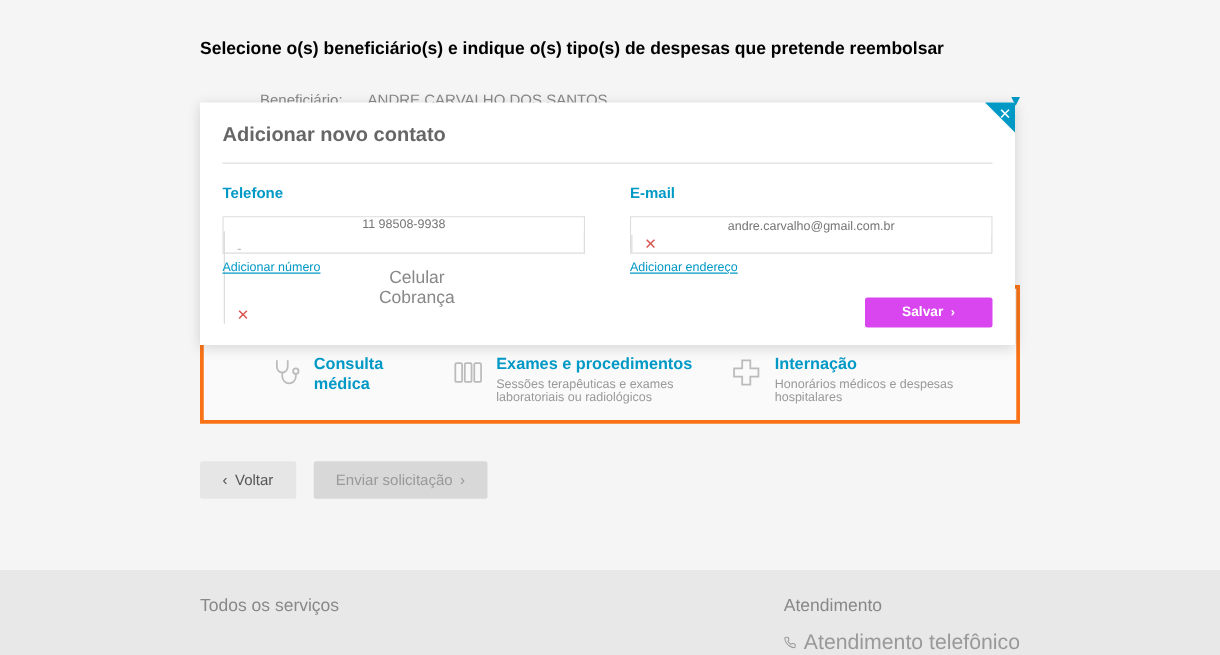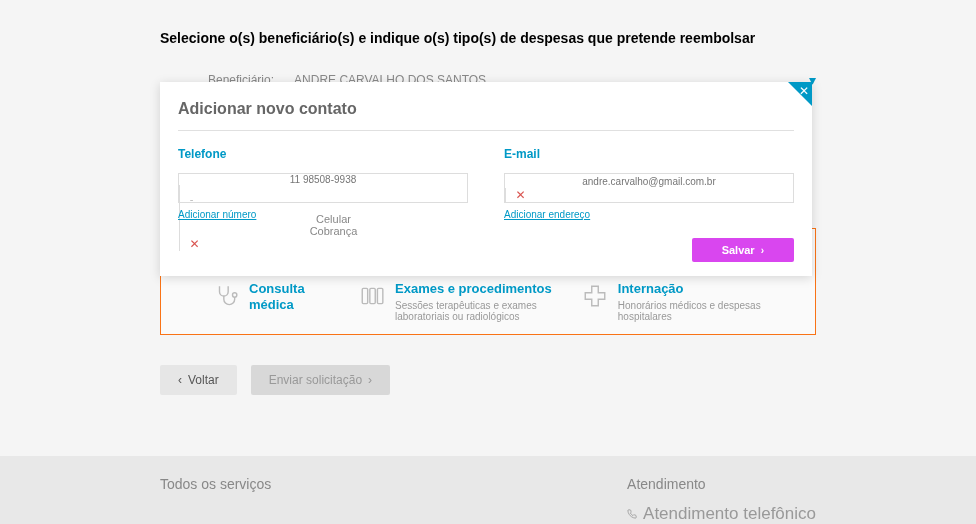--- a/index.html
+++ b/index.html
@@ -34,21 +34,21 @@
   .beneficiary-value {
     font-size: 12px;
     color: #888;
     flex: 1;
   }
   .chevron-down {
     color: #0099c6;
     font-size: 14px;
   }
   .expenses-section {
-    border: 1px solid #f97316;
+    border: 3px solid #f97316;
     padding: 12px 16px;
     background: #fafafa;
   }
   .expenses-header {
     display: flex;
     align-items: flex-start;
     gap: 10px;
     margin-bottom: 10px;
   }
   .expenses-icon {
@@ -199,21 +199,21 @@
     font-size: 10px;
     color: #bbb;
     background: #fff;
     outline: none;
   }
   .phone-number { flex: 1.4; text-align: center; }
   .phone-sep { width: 24px; text-align: center; border-left: 1px solid #ddd; line-height: 28px; color: #bbb; font-size: 11px;}
   .phone-type, .phone-charge {
     flex: 1;
     border-left: 1px solid #ddd;
-    font-size: 11px;
+    font-size: 14px;
     color: #888;
     display: flex;
     align-items: center;
     justify-content: center;
     padding-left: 20px;
   }
   .remove-btn {
     width: 30px;
     border-left: 1px solid #ddd;
     display: flex;

